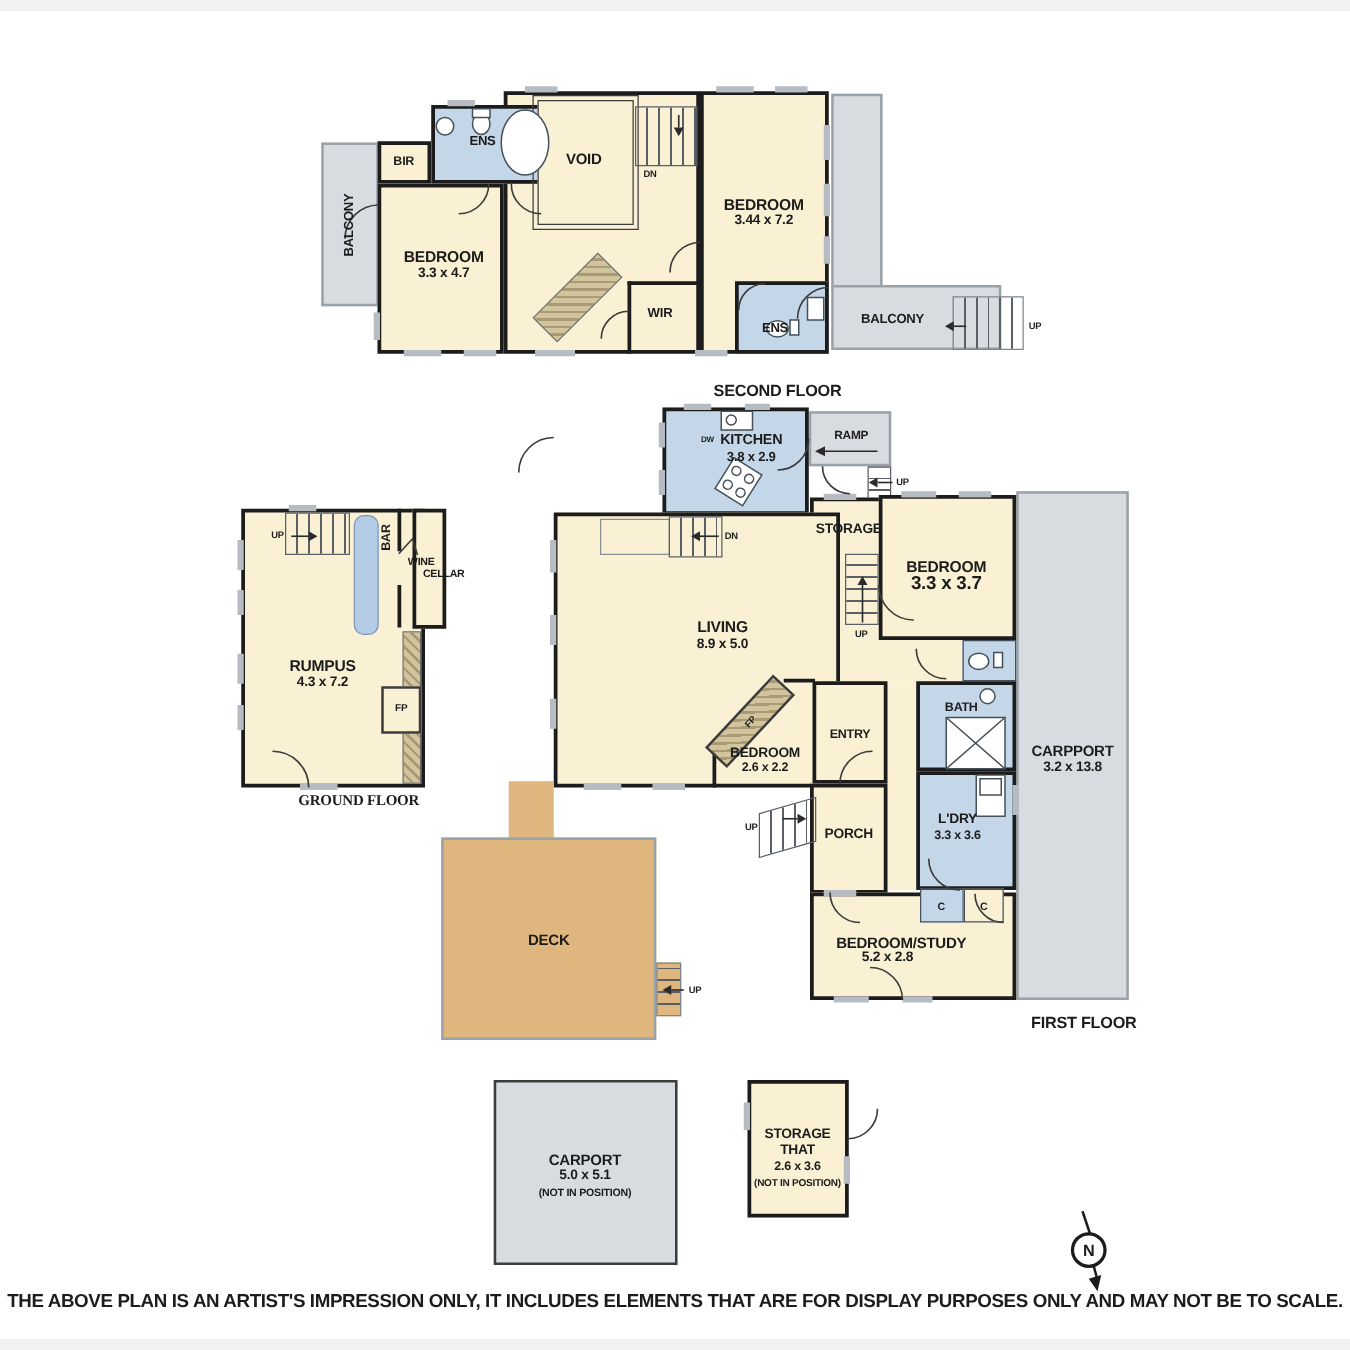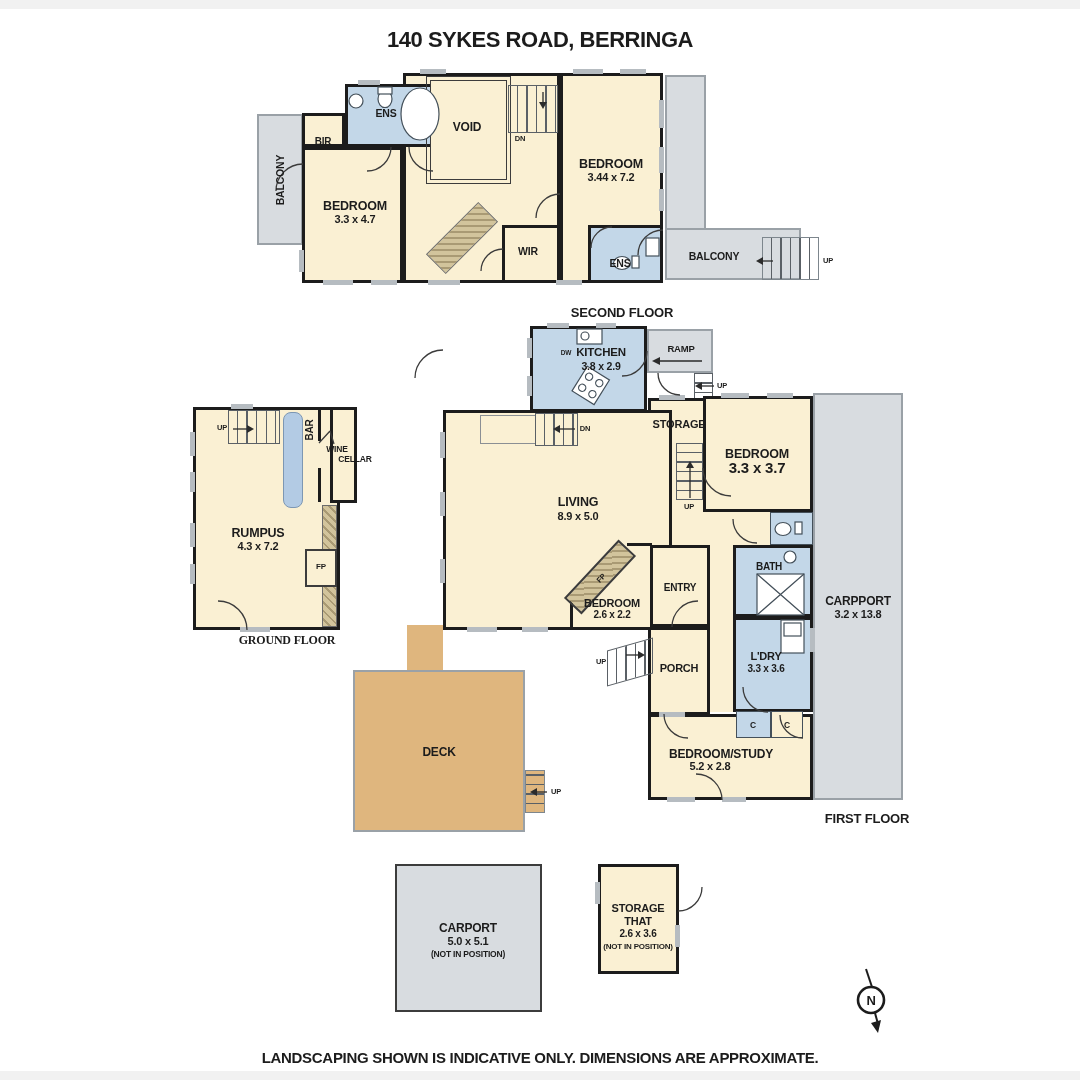--- a/index.html
+++ b/index.html
@@ -25,21 +25,20 @@
   .vert{transform:translate(-50%,-50%) rotate(-90deg);}
   svg.ovl{position:absolute;left:0;top:0;pointer-events:none;}
 </style>
 </head>
 <body>
 
 <div class="plan">
   <div class="band" style="top:0"></div>
   <div class="band" style="top:1071px"></div>
 
-  <div class="lbl" style="left:540px;top:40px;font-size:22px;letter-spacing:-0.5px;">140 SYKES ROAD, BERRINGA</div>
 
   <div class="rm outd" style="left:257px;top:114px;width:46px;height:131px;"></div>
   <div class="rm outd" style="left:665px;top:75px;width:41px;height:158px;"></div>
   <div class="rm outd" style="left:665px;top:228px;width:136px;height:52px;"></div>
   <div class="stair stv tr" style="left:762px;top:237px;width:57px;height:43px;border-color:#7d868d;"></div>
 
   <div class="rm cream" style="left:403px;top:73px;width:157px;height:210px;"></div>
   <div class="rm cream" style="left:560px;top:73px;width:103px;height:210px;"></div>
   <div class="rm blue" style="left:345px;top:84px;width:98px;height:63px;"></div>
   <div class="rm cream" style="left:302px;top:113px;width:43px;height:34px;"></div>
@@ -209,21 +208,21 @@
     </g>
     <g>
       <path d="M866,969 L872,987" stroke="#1c1c1c" stroke-width="2" fill="none"></path>
       <circle cx="871" cy="1000" r="13" stroke="#1c1c1c" stroke-width="2.6" fill="#ffffff"></circle>
       <path d="M875,1013 L878,1024" stroke="#1c1c1c" stroke-width="2" fill="none"></path>
       <polygon points="871,1023 881,1020 878,1033" fill="#1c1c1c"></polygon>
     </g>
   </svg>
 
   <div class="lbl vert" style="left:280px;top:180px;font-size:10.5px;">BALCONY</div>
-  <div class="lbl" style="left:323px;top:142px;font-size:10px;">BIR</div>
+  <div class="lbl" style="left:323px;top:130px;font-size:10px;">BIR</div>
   <div class="lbl" style="left:386px;top:113px;font-size:10.5px;">ENS</div>
   <div class="lbl" style="left:467px;top:127px;font-size:12px;">VOID</div>
   <div class="lbl" style="left:520px;top:139px;font-size:7.5px;">DN</div>
   <div class="lbl" style="left:611px;top:164px;font-size:12.5px;">BEDROOM</div>
   <div class="lbl" style="left:611px;top:177px;font-size:11px;">3.44 x 7.2</div>
   <div class="lbl" style="left:355px;top:206px;font-size:12.5px;">BEDROOM</div>
   <div class="lbl" style="left:355px;top:219px;font-size:11px;">3.3 x 4.7</div>
   <div class="lbl" style="left:528px;top:251px;font-size:10.5px;">WIR</div>
   <div class="lbl" style="left:620px;top:263px;font-size:10.5px;">ENS</div>
   <div class="lbl" style="left:714px;top:256px;font-size:10.5px;">BALCONY</div>
@@ -271,14 +270,14 @@
 
   <div class="lbl" style="left:468px;top:928px;font-size:12px;">CARPORT</div>
   <div class="lbl" style="left:468px;top:941px;font-size:11px;">5.0 x 5.1</div>
   <div class="lbl" style="left:468px;top:954px;font-size:8.5px;">(NOT IN POSITION)</div>
   <div class="lbl" style="left:638px;top:908px;font-size:11px;">STORAGE</div>
   <div class="lbl" style="left:638px;top:921px;font-size:11px;">THAT</div>
   <div class="lbl" style="left:638px;top:934px;font-size:10px;">2.6 x 3.6</div>
   <div class="lbl" style="left:638px;top:947px;font-size:8px;">(NOT IN POSITION)</div>
 
   <div class="lbl" style="left:871px;top:1000px;font-size:13px;">N</div>
-  <div class="lbl" style="left:540px;top:1057px;font-size:15px;letter-spacing:-0.3px;">LANDSCAPING SHOWN IS INDICATIVE ONLY. DIMENSIONS ARE APPROXIMATE.</div>
+  <div class="lbl" style="left:540px;top:1041px;font-size:15px;letter-spacing:-0.3px;">THE ABOVE PLAN IS AN ARTIST'S IMPRESSION ONLY, IT INCLUDES ELEMENTS THAT ARE FOR DISPLAY PURPOSES ONLY AND MAY NOT BE TO SCALE.</div>
 </div>
 
 </body></html>

